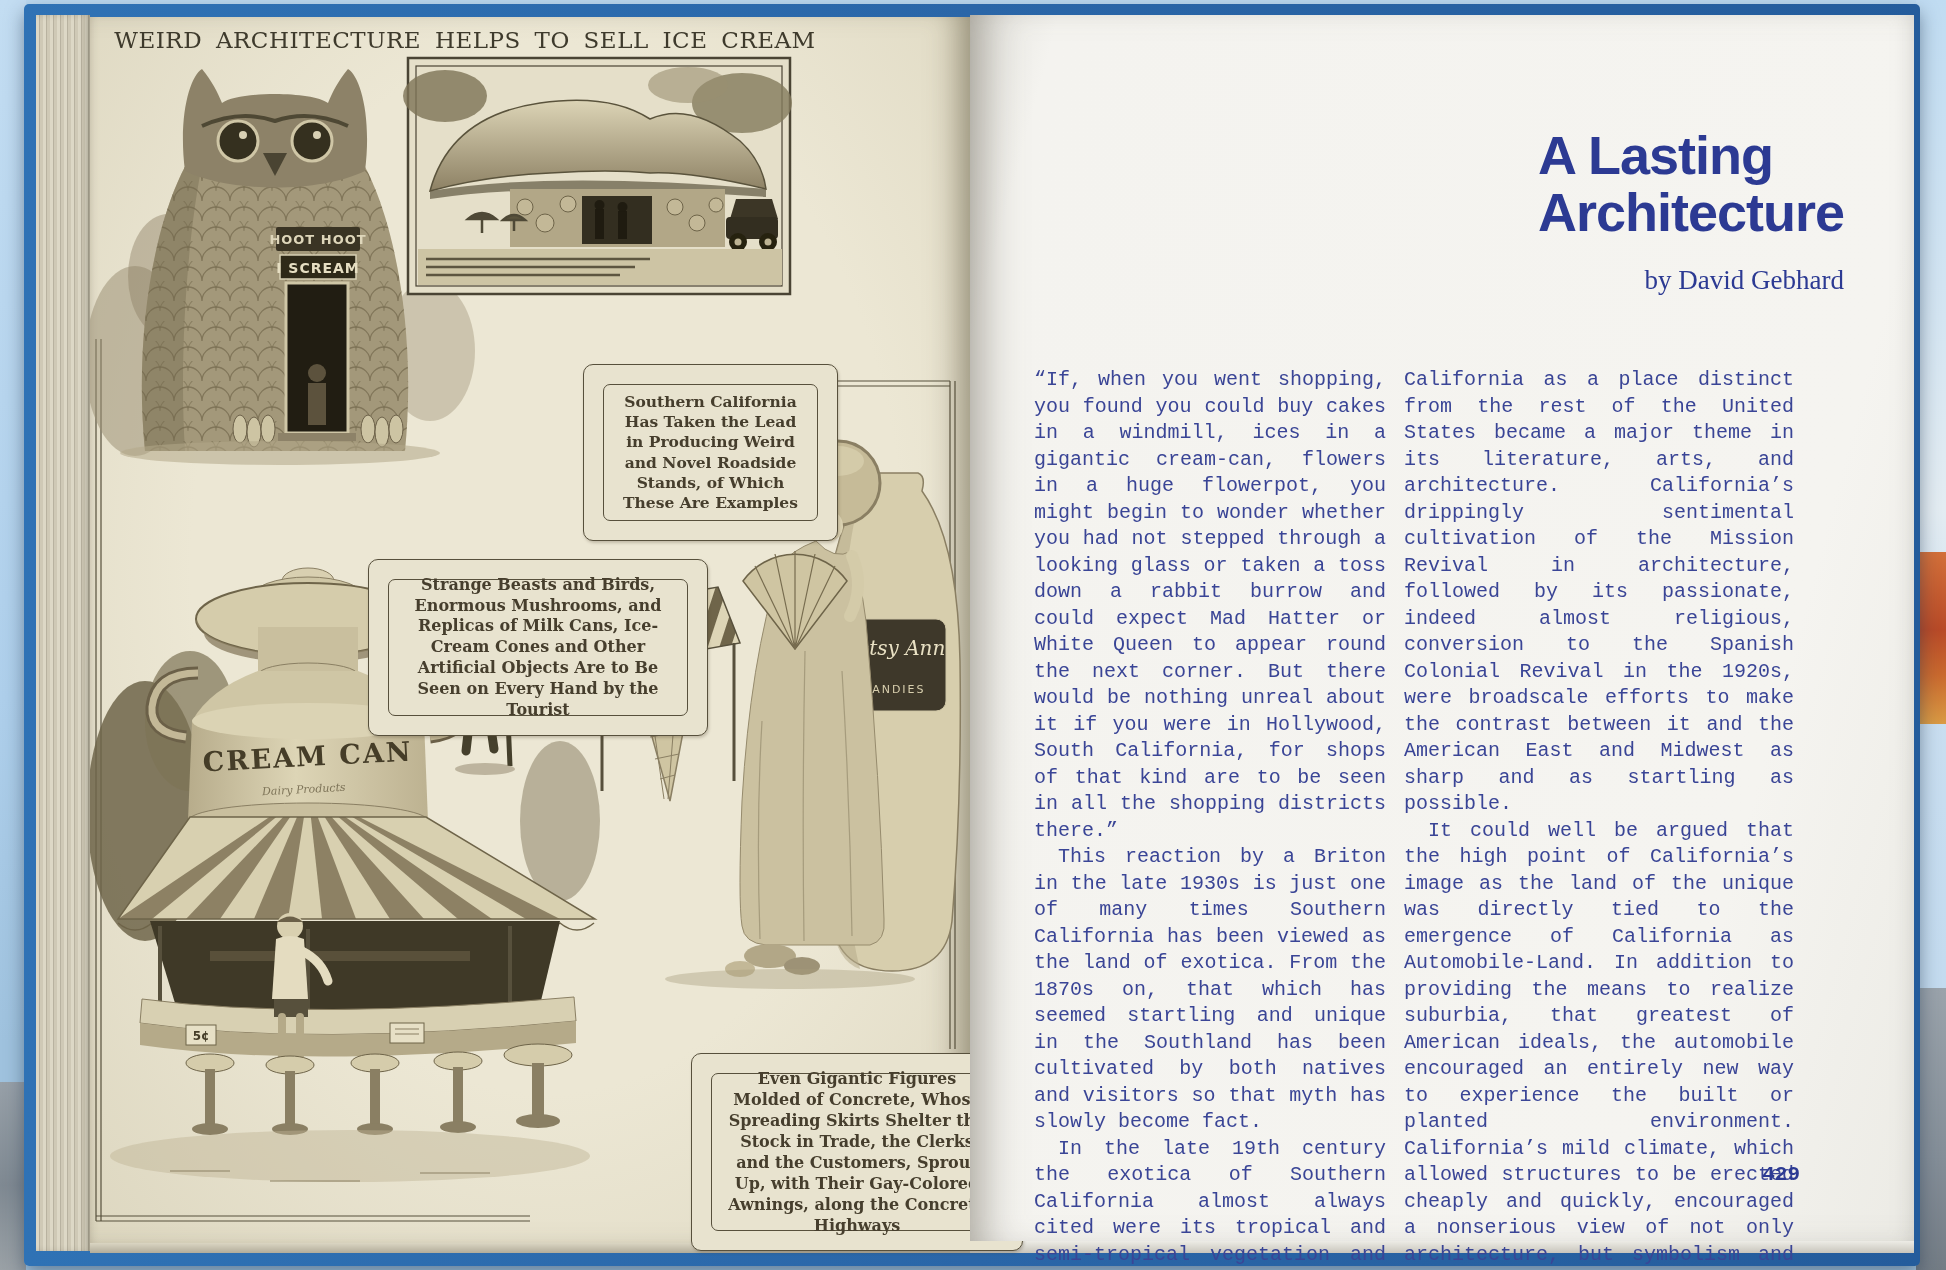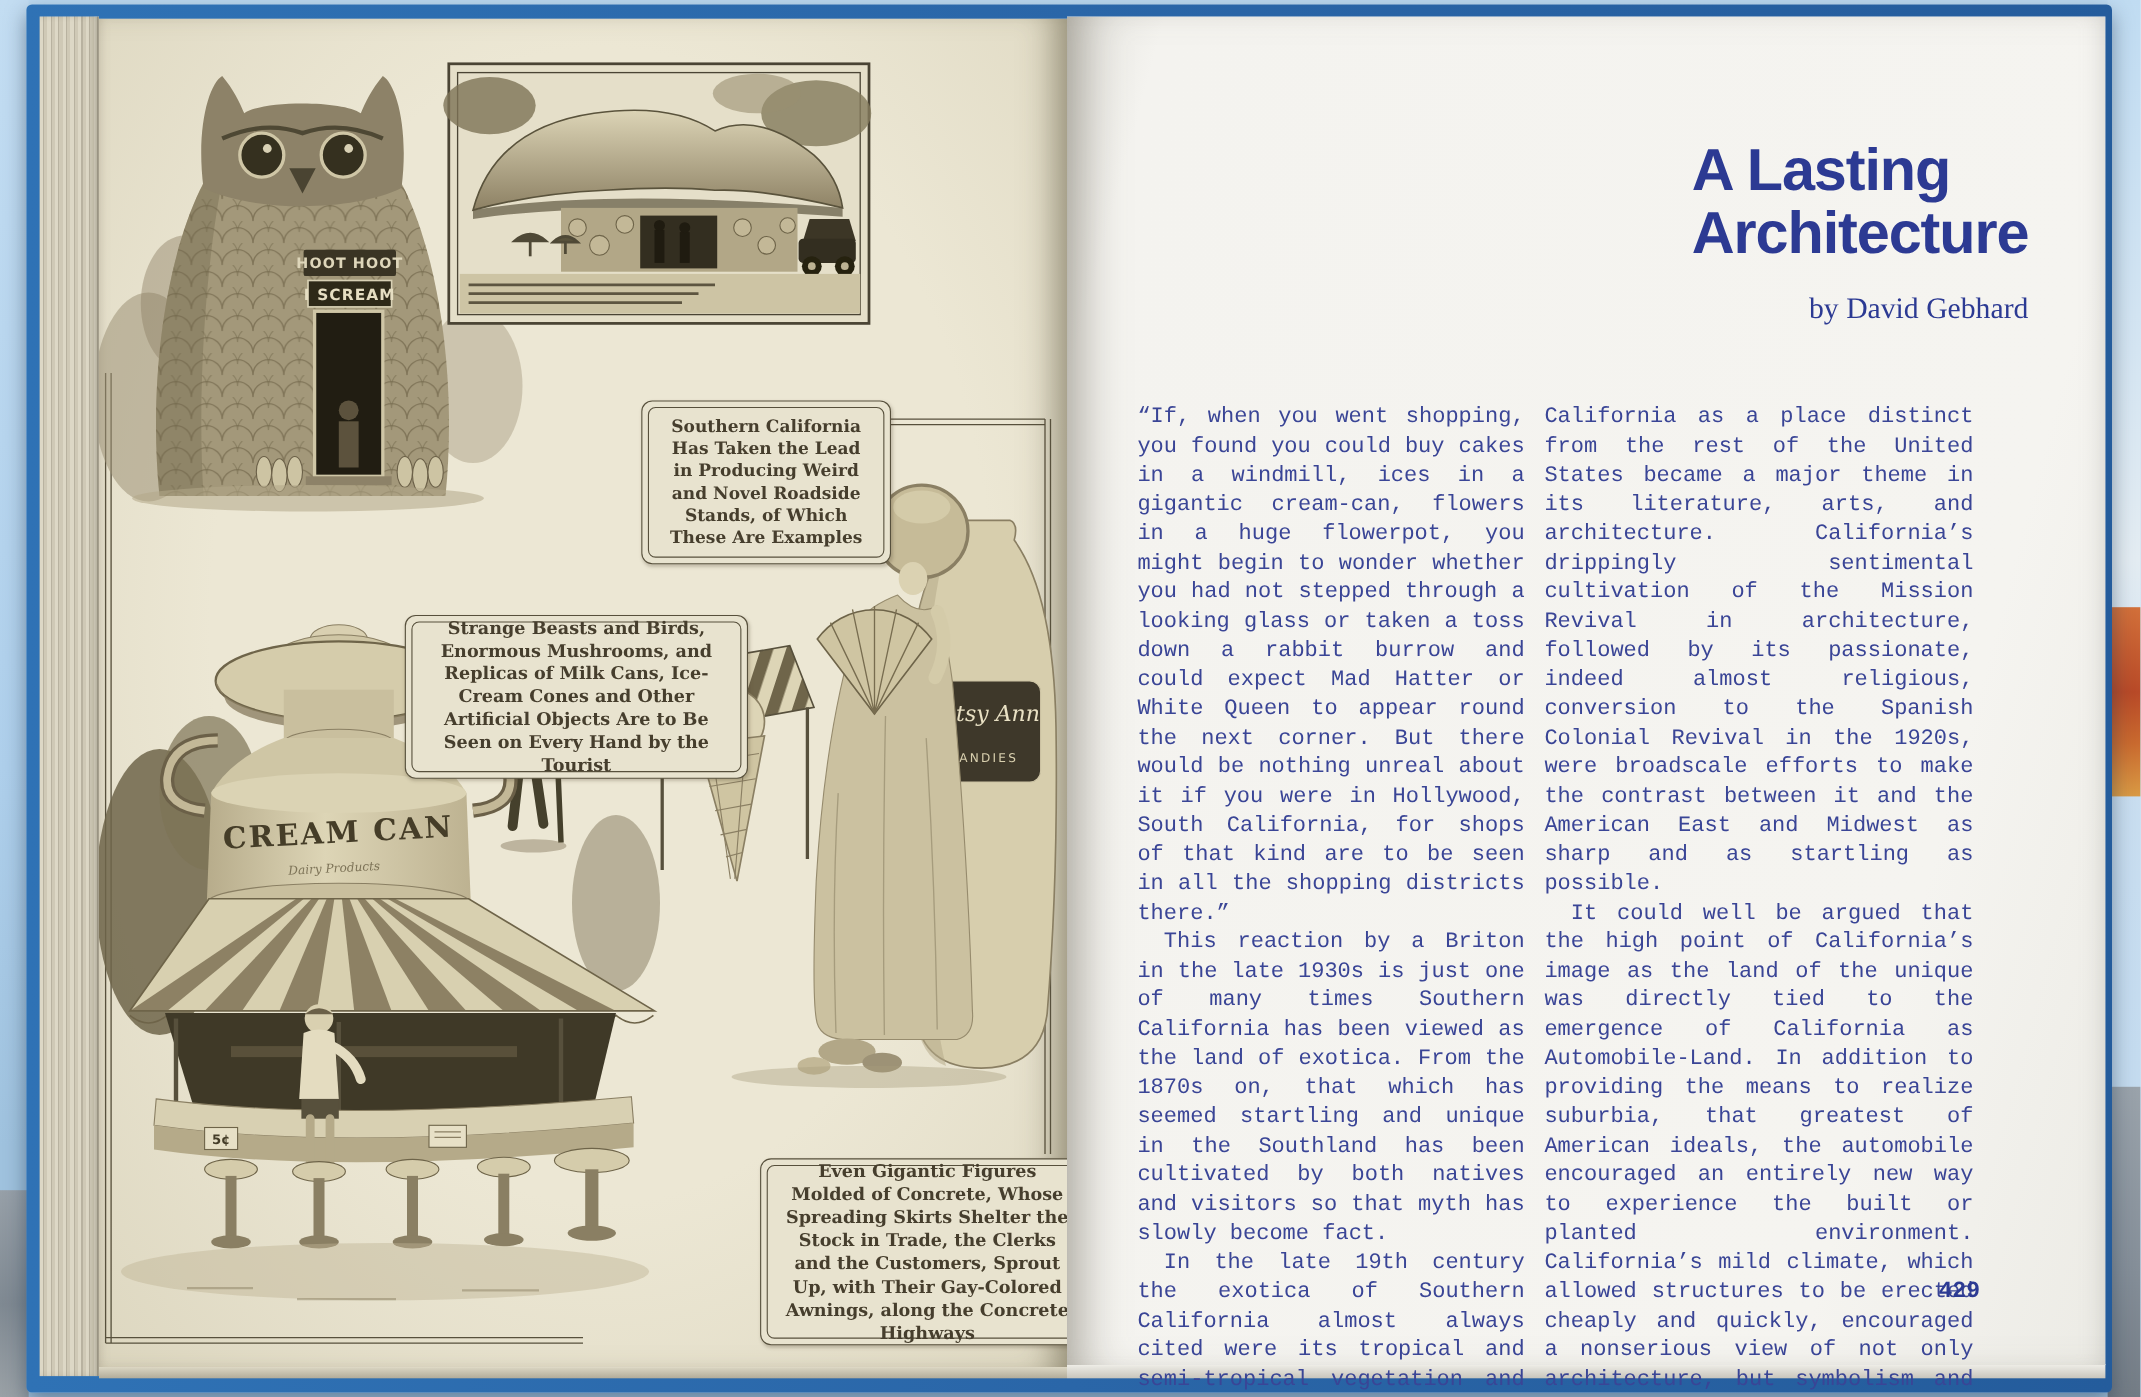--- a/index.html
+++ b/index.html
@@ -29,21 +29,21 @@
   
   .left-page{left:54px;top:4px;width:880px;height:1226px;
      background:radial-gradient(ellipse at 52% 45%, #ece7d4 55%, #ddd7c0 100%);
      box-shadow:inset -28px 0 32px -18px rgba(80,72,50,.55), inset 6px 0 10px -6px rgba(120,110,90,.35);}
   .vintage{position:absolute;left:0;top:4px;width:878px;height:1222px;}
   .headline{position:absolute;left:24px;top:6px;width:702px;text-align:center;white-space:nowrap;
      font-family:"DejaVu Serif",serif;font-size:23px;letter-spacing:.5px;word-spacing:6px;
      color:#3e3a2c;font-weight:500;}
   .vsvg{position:absolute;left:0;top:0;width:878px;height:1222px;}
 
-  .caption{position:absolute;background:#e8e3cf;border:1.6px solid #57503c;border-radius:10px;padding:5px;
+  .caption{position:absolute;background:#e8e3cf;border:1.6px solid #57503c;border-radius:10px;padding:19px;
      box-shadow:1px 2px 3px rgba(70,60,40,.25);}
   .cap-inner{width:100%;height:100%;box-sizing:border-box;border:1.1px solid #57503c;border-radius:7px;
      display:flex;align-items:center;justify-content:center;text-align:center;
      font-family:"DejaVu Serif",serif;font-weight:700;color:#463e2d;padding:6px 10px;}
   .cap1 .cap-inner{font-size:15.5px;line-height:1.3;}
   .cap2 .cap-inner{font-size:16px;line-height:1.3;}
   .cap3 .cap-inner{font-size:16px;line-height:1.32;}
 
   
   .right-page{left:934px;top:2px;width:944px;height:1226px;
@@ -75,20 +75,21 @@
 
 <div class="abs cover"></div>
 
 <div class="abs pages">
   <div class="abs fore-edge"></div>
   <div class="abs bottom-stack-left"></div>
   <div class="abs bottom-stack-right"></div>
 
   <div class="abs left-page">
     <div class="vintage">
+      <div class="headline">WEIRD ARCHITECTURE HELPS TO SELL ICE CREAM</div>
 
       <svg class="vsvg" viewBox="0 0 878 1222">
         <defs>
           <pattern id="feath" width="28" height="20" patternUnits="userSpaceOnUse">
             <path d="M0 20 a14 14 0 0 1 28 0" fill="none" stroke="#70654a" stroke-width="1.3" opacity="0.8"></path>
             <path d="M-14 10 a14 14 0 0 1 28 0 M14 10 a14 14 0 0 1 28 0" fill="none" stroke="#70654a" stroke-width="1.1" opacity="0.6"></path>
           </pattern>
           <pattern id="awn" width="22" height="22" patternUnits="userSpaceOnUse" patternTransform="rotate(18)">
             <rect width="22" height="22" fill="#ddd5b6"></rect>
               <rect width="11" height="22" fill="#6f654a"></rect>

